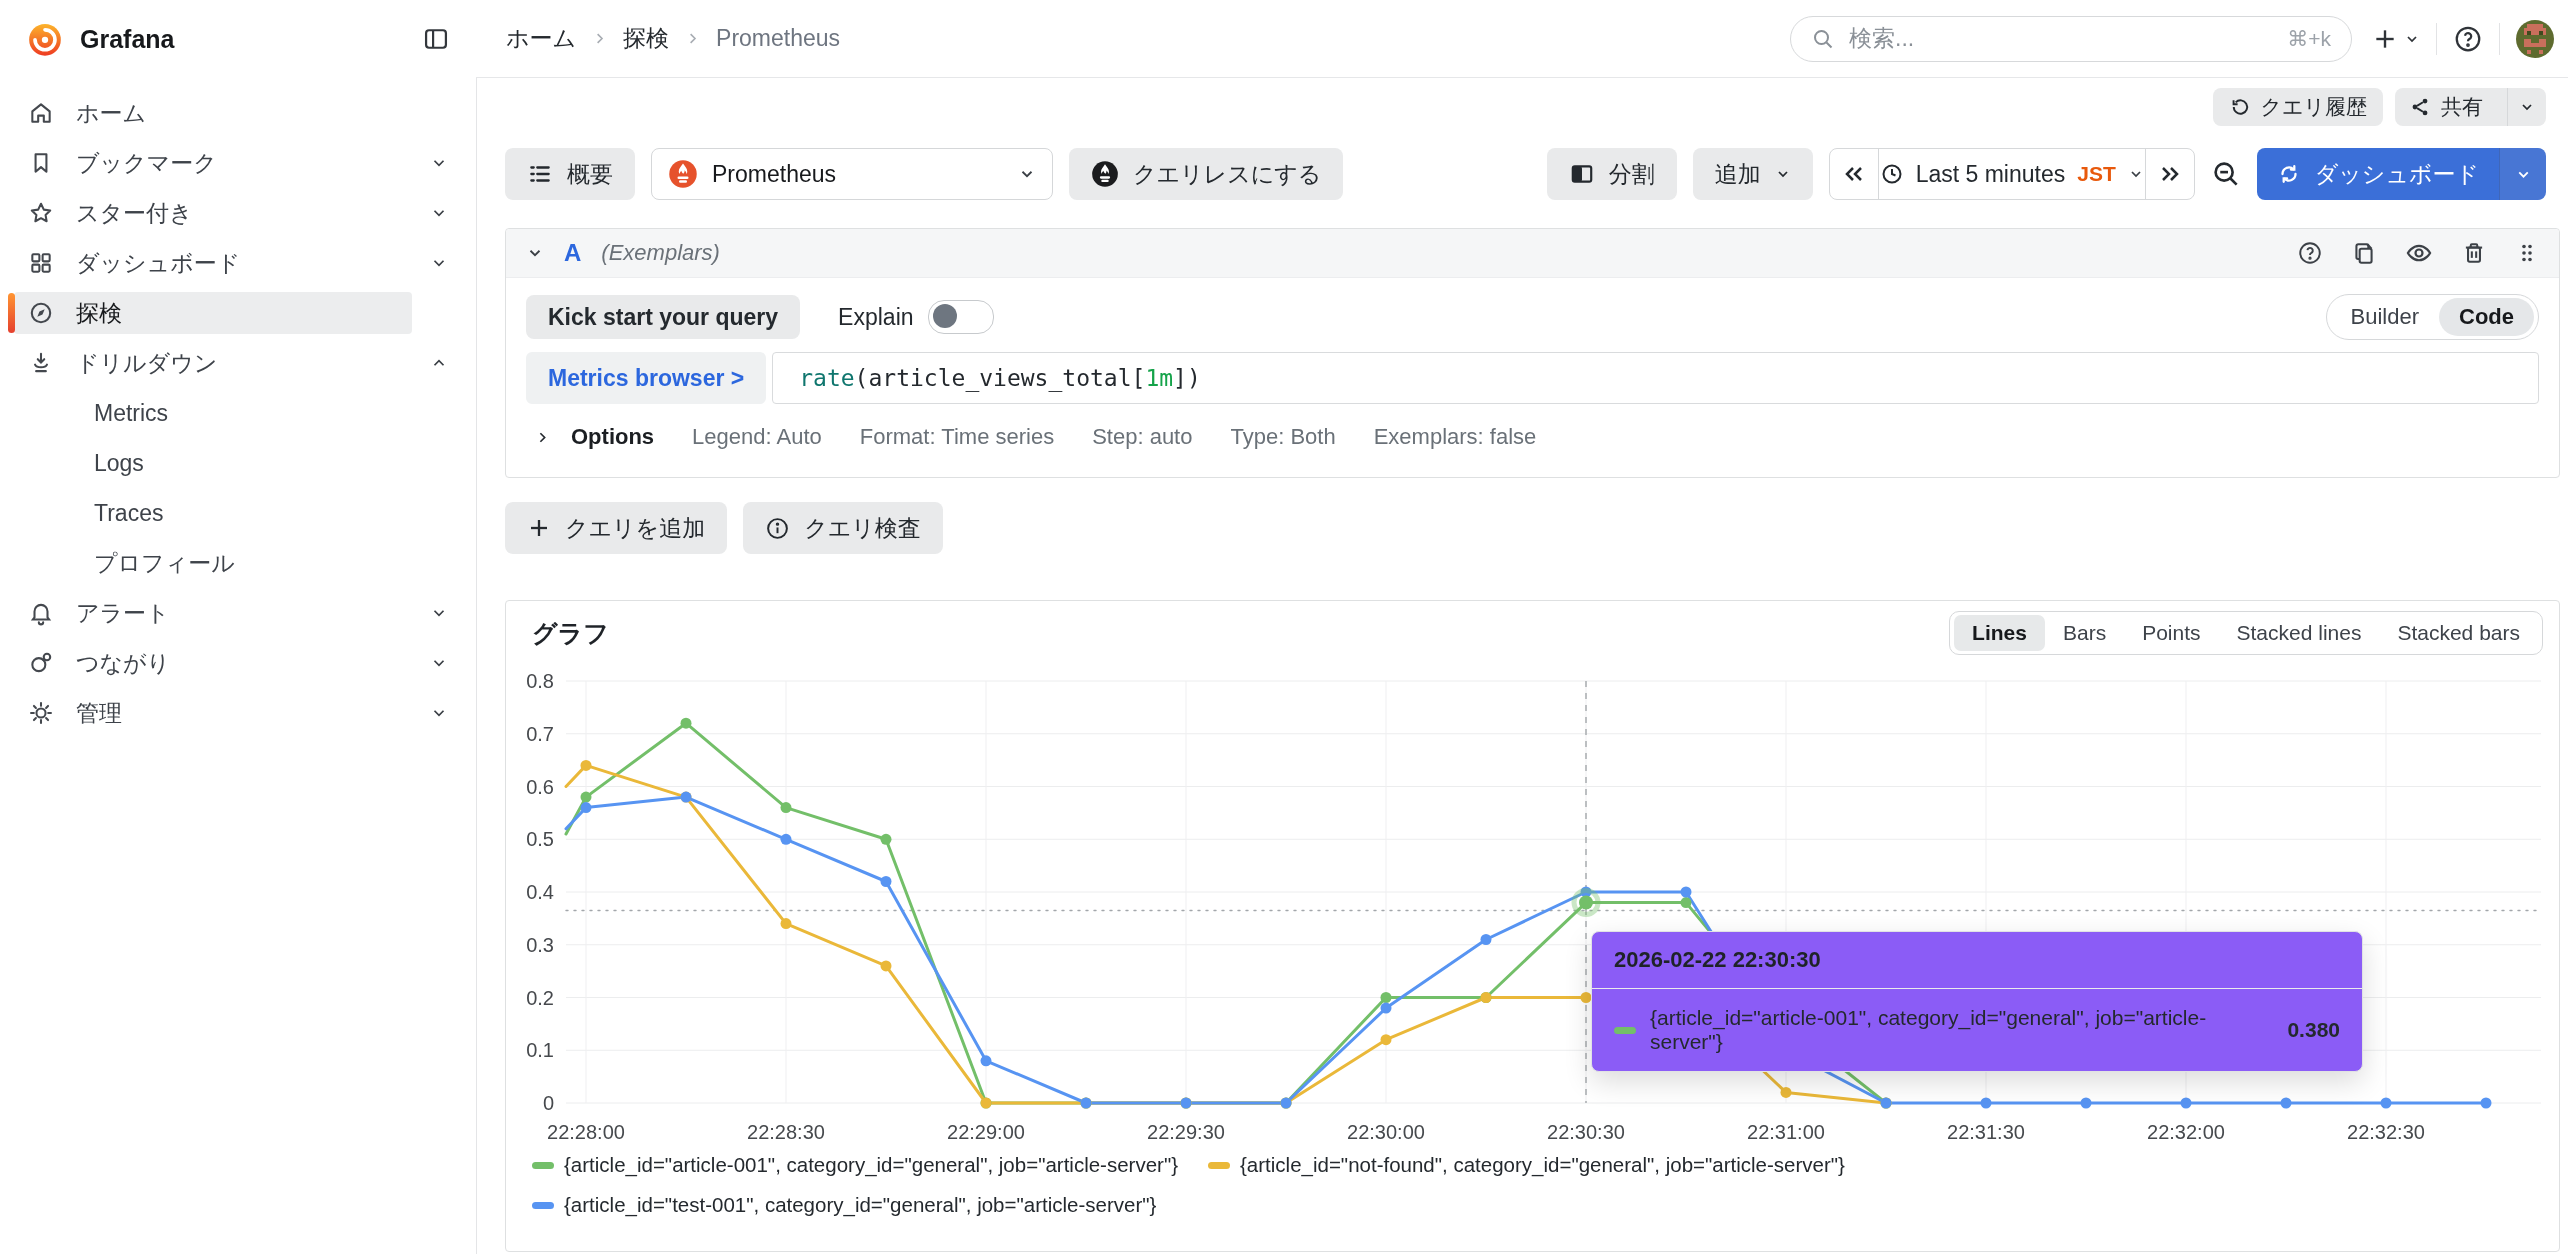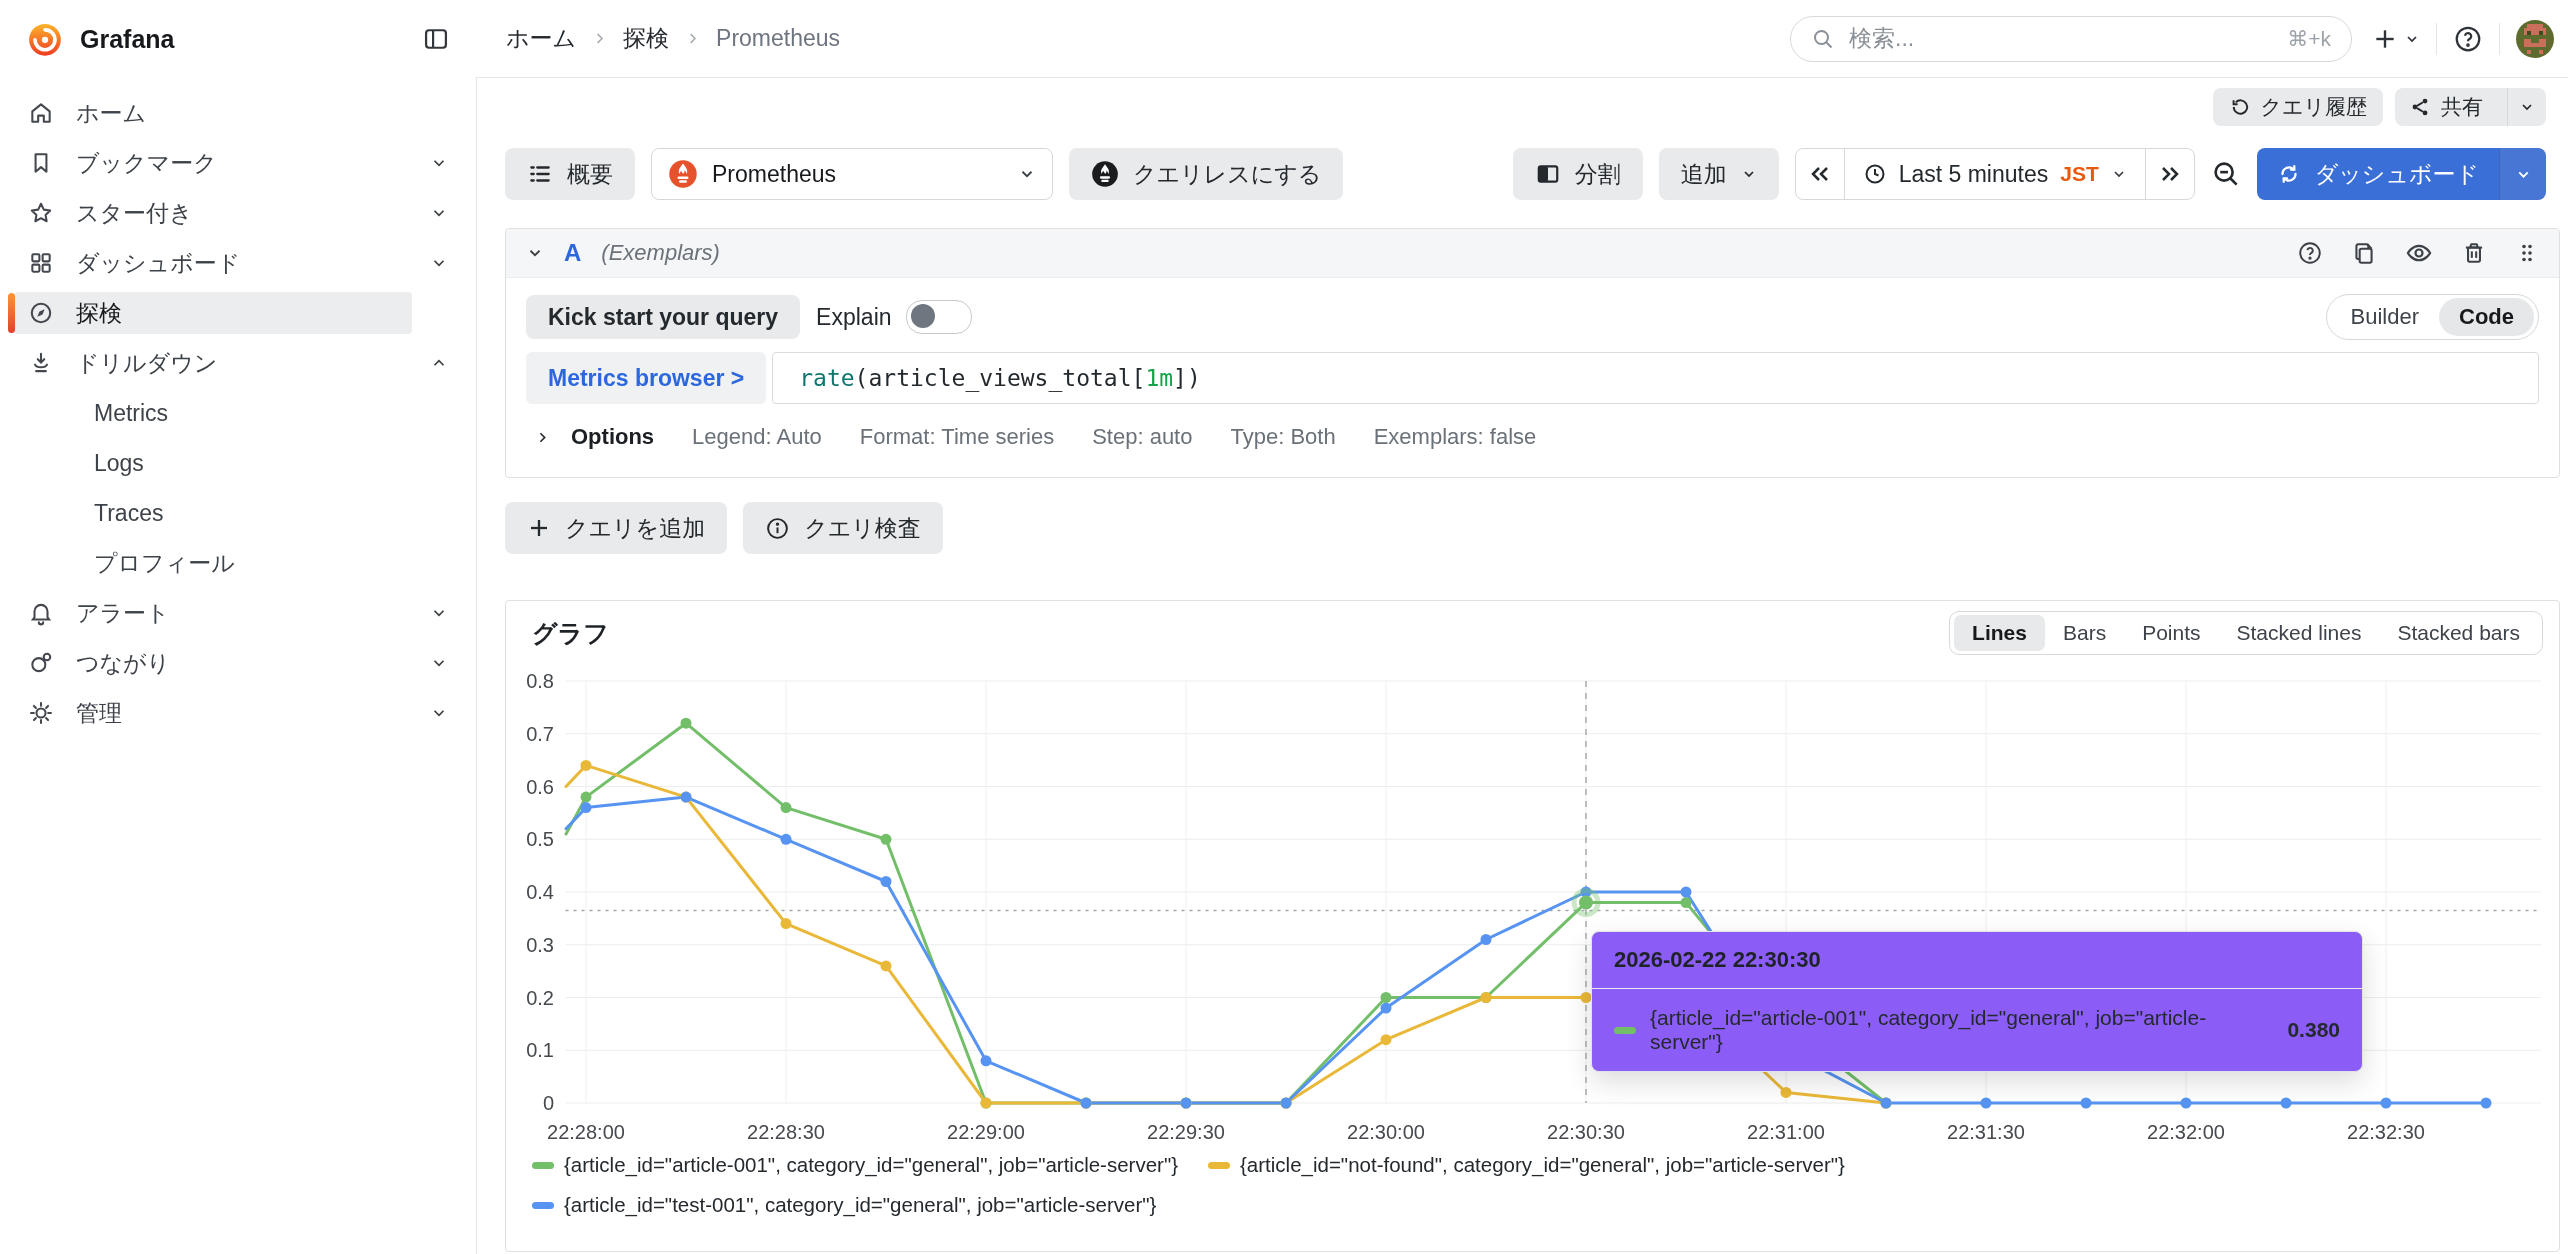--- a/index.html
+++ b/index.html
@@ -51,37 +51,37 @@
 
   
   .toolbar{position:absolute;left:505px;right:22px;top:148px;height:52px;display:flex;align-items:center;gap:16px;}
   .ds-picker{width:402px;height:52px;border:1px solid #D5D7D9;border-radius:8px;background:#fff;display:flex;
              align-items:center;padding:0 16px;gap:14px;cursor:pointer;box-sizing:border-box;}
   .ds-name{font-size:23px;color:#17191C;}
   .ds-picker .chev{margin-left:auto;color:#3A3F45;}
   .tb-rt{margin-left:auto;display:flex;align-items:center;gap:16px;}
   .timegroup{display:flex;align-items:center;height:52px;border:1px solid #D6D8DA;border-radius:8px;box-sizing:border-box;}
   .tg-btn{width:48px;height:100%;display:flex;align-items:center;justify-content:center;color:#24292E;cursor:pointer;}
-  .tg-main{display:flex;align-items:center;gap:12px;padding:0 18px;height:100%;border-left:1px solid #D6D8DA;
+  .tg-main{display:flex;align-items:center;gap:12px;padding:0 1px;height:100%;border-left:1px solid #D6D8DA;
            border-right:1px solid #D6D8DA;font-size:23px;cursor:pointer;}
   .tz{color:#E8590C;font-size:21px;font-weight:600;}
   .zoomout{color:#24292E;cursor:pointer}
   .run{display:flex;height:52px;border-radius:8px;overflow:hidden;cursor:pointer;}
   .run-main{display:flex;align-items:center;gap:14px;background:#3B6FD8;color:#fff;font-size:23px;font-weight:500;padding:0 20px;}
   .run-chev{width:46px;background:#4876D4;color:#fff;display:flex;align-items:center;justify-content:center;border-left:1px solid rgba(0,0,0,.12);}
 
   
   .qcard{position:absolute;left:505px;right:8px;top:228px;height:250px;background:#fff;border:1px solid #DEE0E1;border-radius:4px;box-sizing:border-box;}
   .qhead{height:48px;background:#F5F6F7;display:flex;align-items:center;gap:20px;padding:0 20px;border-bottom:1px solid #ECEDEF;border-radius:4px 4px 0 0;}
   .qref{font-size:24px;font-weight:700;color:#2C67DE;}
   .qhint{font-size:22px;font-style:italic;color:#6A7178;}
   .qhead-icons{margin-left:auto;display:flex;align-items:center;gap:28px;color:#3C4147;}
   .qrow1{display:flex;align-items:center;margin:16px 20px 0 20px;}
   .kick{height:44px;font-weight:600;}
-  .explain-lbl{margin-left:16px;font-size:23px;color:#24292E;}
+  .explain-lbl{margin-left:38px;font-size:23px;color:#24292E;}
   .toggle{margin-left:14px;width:64px;height:32px;border:1px solid #C7CACD;border-radius:16px;background:#fff;position:relative;cursor:pointer;}
   .knob{position:absolute;left:4px;top:3px;width:24px;height:24px;border-radius:50%;background:#6E7680;}
   .bc{margin-left:auto;border:1px solid #D6D8DA;border-radius:24px;height:46px;display:flex;align-items:center;padding:0 4px;box-sizing:border-box;}
   .bc-item{padding:0 20px;height:38px;display:flex;align-items:center;border-radius:19px;font-size:22px;color:#3E434A;cursor:pointer;}
   .bc-item.sel{background:#E5E7E9;font-weight:700;color:#17191C;}
   .qrow2{display:flex;align-items:center;margin:12px 20px 0 20px;gap:6px;}
   .mb-chip{height:52px;display:flex;align-items:center;background:#EFF1F2;border-radius:6px;padding:0 22px;
            color:#2C67DE;font-size:23px;font-weight:600;cursor:pointer;white-space:nowrap;}
   .expr{flex:1;height:52px;border:1px solid #D9DBDD;border-radius:4px;display:flex;align-items:center;padding:0 26px;
         font-family:"DejaVu Sans Mono","Liberation Mono",monospace;font-size:23px;cursor:text;box-sizing:border-box;}

